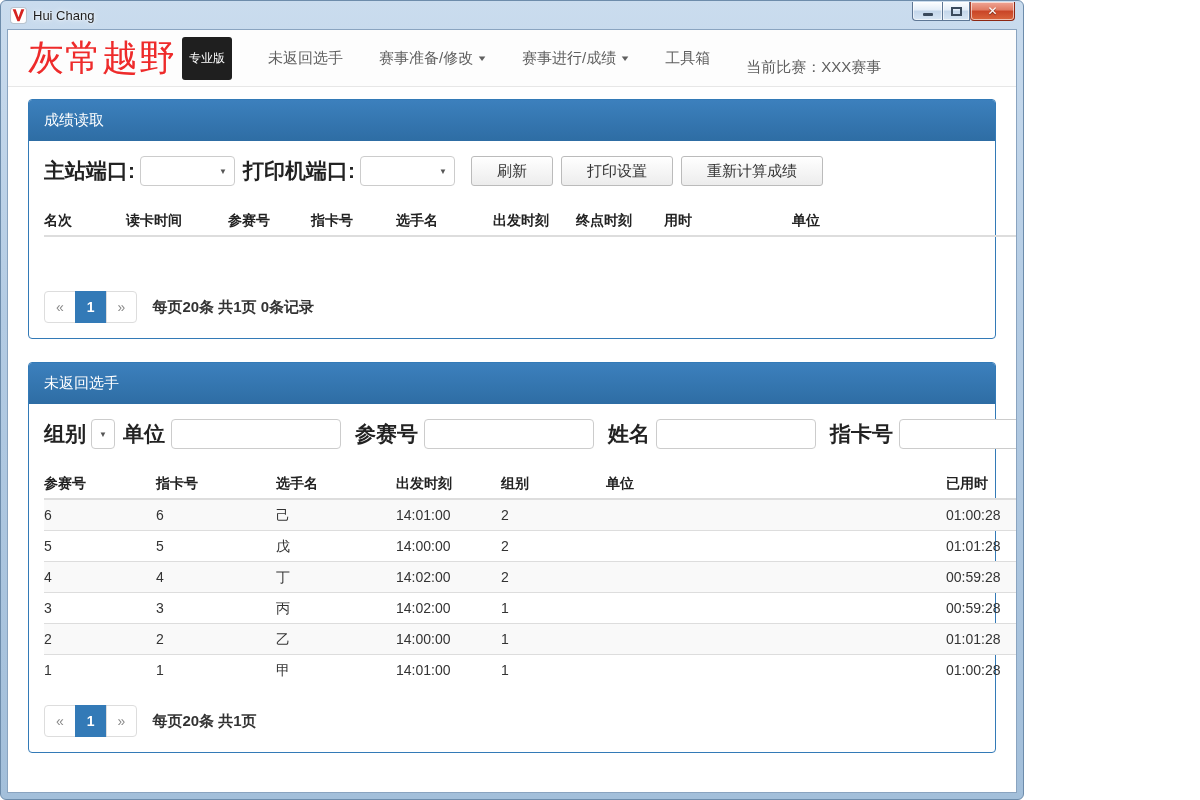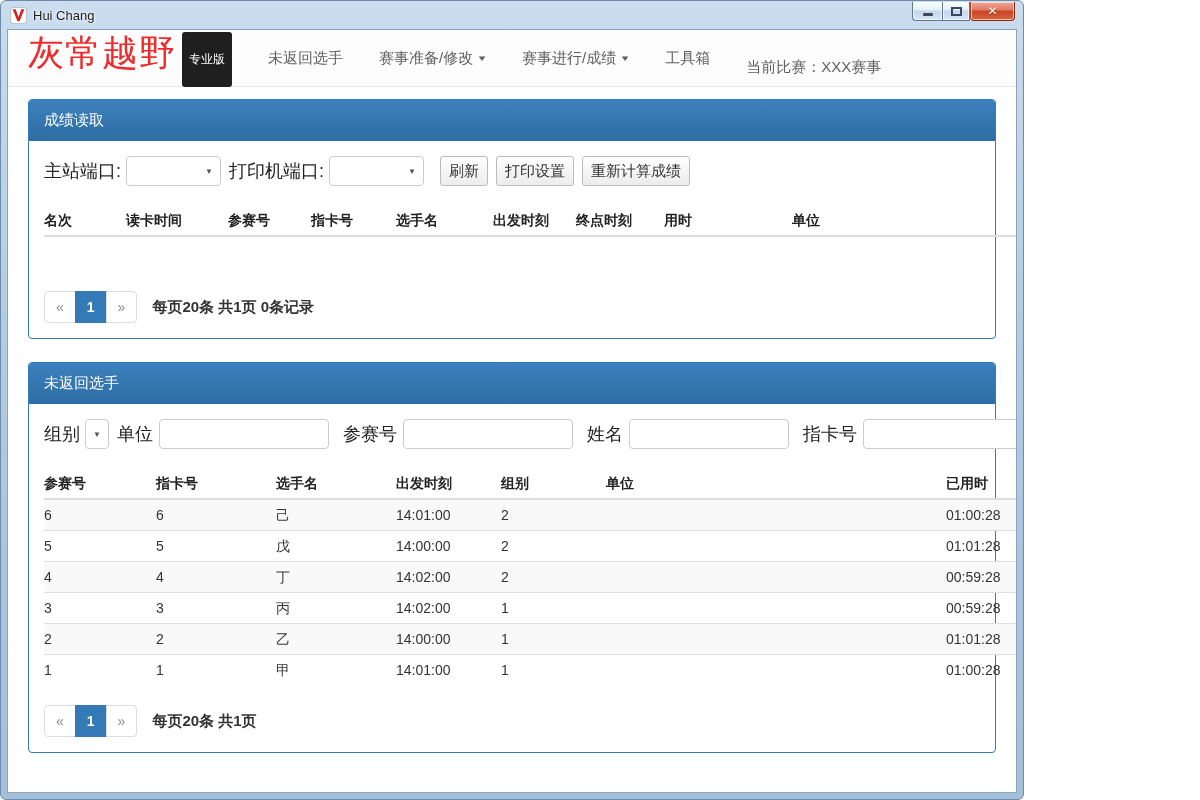--- a/index.html
+++ b/index.html
@@ -44,45 +44,45 @@
   }
   
   .navbar {
     height:57px; background:#fdfdfd; border-bottom:1px solid #e7e7e7;
     display:flex; align-items:center; padding:0 20px;
   }
   .brand-wrap { display:flex; align-items:flex-start;justify-content:space-between; }
   .brand { font-size:36px; line-height:46px; color:#ee2b2b; letter-spacing:1px; }
   .pro-badge {
     margin:2px 0 0 6px; background:#1f1f1f; color:#fff; font-size:12px;
-    padding:19px 7px; border-radius:3px; white-space:nowrap;
+    padding:13px 7px; border-radius:3px; white-space:nowrap;
   }
   .nav-items { display:flex; align-items:center; margin-left:36px; gap:36px; }
   .nav-item { font-size:15px; color:#606060; white-space:nowrap; cursor:pointer; display:flex; align-items:center; gap:5px; }
   .caret-down { font-size:8px; color:#606060; transform:scaleX(1.4); display:inline-block; }
   .nav-static { cursor:default;margin-top:18px; }
   
   .content { padding:12px 20px; }
   .panel { border:1px solid #337ab7; border-radius:4px; margin-bottom:23px; }
   .panel-heading {
     background:linear-gradient(180deg,#3c80bd 0%,#2e6da4 100%);
     color:#fff; font-size:15px; padding:11px 15px; border-radius:3px 3px 0 0;
   }
   .panel-body { padding:15px; }
   .form-row { display:flex; align-items:center; }
-  .form-label { font-size:18px; font-weight:normal; color:#222; white-space:nowrap; }
+  .form-label { font-size:21px; font-weight:bold; color:#222; white-space:nowrap; }
   .fake-select {
     display:inline-flex; align-items:center; justify-content:space-between;
     height:30px; border:1px solid #ccc; border-radius:4px; background:#fff;
     padding:0 7px; margin:0 8px 0 5px; cursor:pointer;
   }
   .fake-select .sel-caret { font-size:8px; color:#555; margin-left:auto; }
   .w95 { width:95px; } .w44 { width:44px; }
   .btn {
-    height:30px; padding:0 8px; margin-left:8px; font-size:15px; color:#333;
+    height:30px; padding:0 25px; margin-left:8px; font-size:15px; color:#333;
     border:1px solid #bbb; border-radius:3px; cursor:pointer;
     background:linear-gradient(180deg,#ffffff 0%,#ececec 100%);
     font-family:inherit; white-space:nowrap;
   }
   .text-input {
     height:30px; border:1px solid #ccc; border-radius:4px; background:#fff;
     padding:0 8px; font-size:14px; font-family:inherit; margin:0 14px 0 6px;
   }
   
   table { width:100%; border-collapse:collapse; table-layout:fixed; margin-top:20px; }

